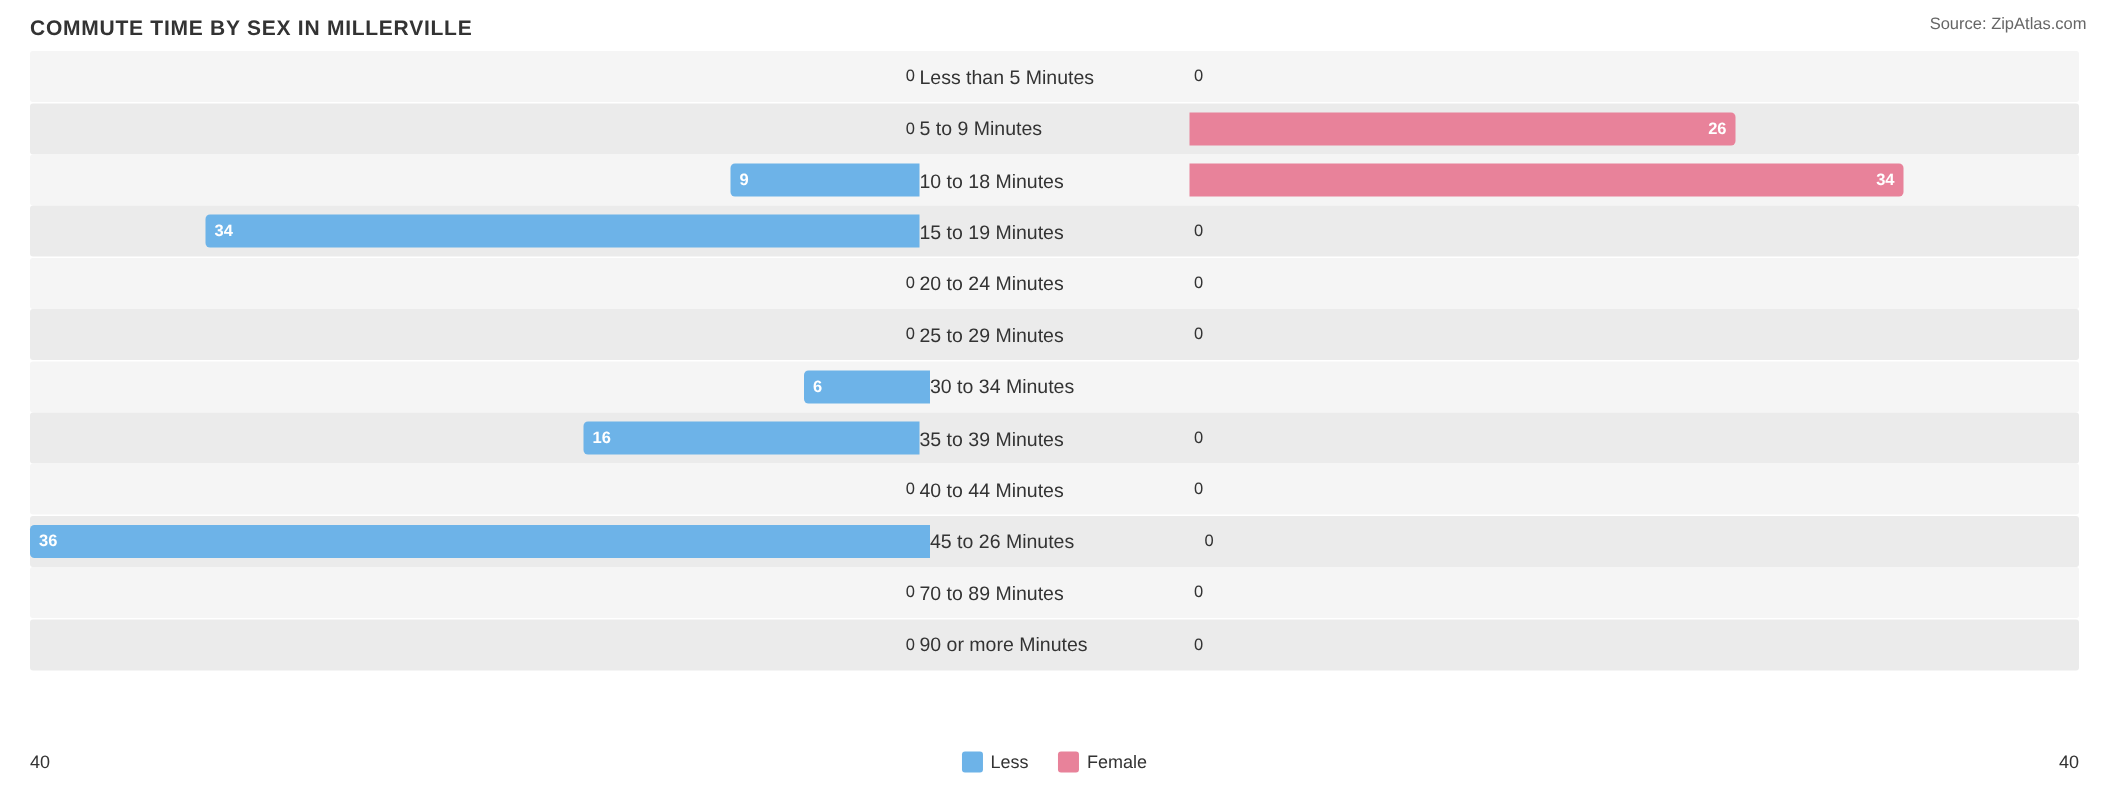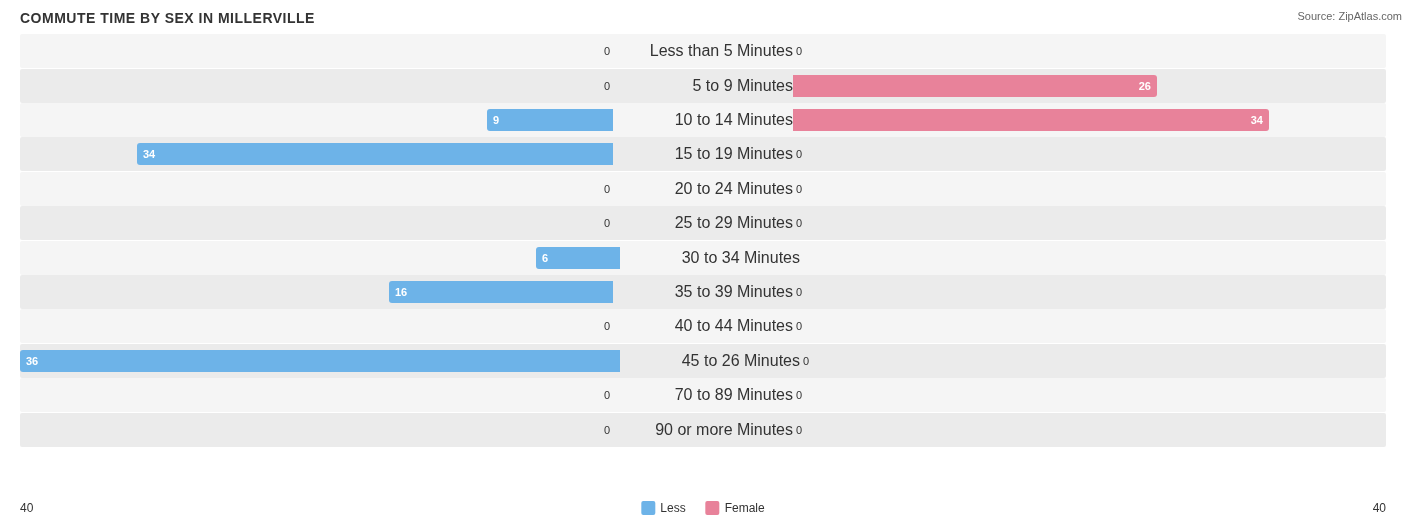--- a/index.html
+++ b/index.html
@@ -20,21 +20,21 @@
       font-size: 14px;
       font-weight: bold;
       color: #333;
       text-transform: uppercase;
       letter-spacing: 0.5px;
       margin-bottom: 8px;
     }
     .source {
       position: absolute;
       top: 10px;
-      right: 4px;
+      right: 15px;
       font-size: 11px;
       color: #666;
     }
     .chart-area {
       width: 100%;
       height: calc(100% - 60px);
       position: relative;
       display: flex;
       flex-direction: column;
       justify-content: space-around;
@@ -68,22 +68,22 @@
     .right-section {
       display: flex;
       align-items: center;
       justify-content: flex-start;
       width: 600px;
       height: 100%;
       position: relative;
     }
     .label-center {
       width: 180px;
-      text-align: right;
-      font-size: 16px;
+      text-align: left;
+      font-size: 13px;
       color: #333;
       position: relative;
       z-index: 2;
       flex-shrink: 0;
     }
     .bar-male {
       height: 22px;
       background: #6db3e8;
       border-radius: 3px 0 0 3px;
       display: flex;
@@ -202,21 +202,21 @@
           </div>
         </div>
       </div>
       <div class="row">
         <div class="row-bg odd"></div>
         <div class="left-section">
           <div class="bar-male" style="width: 126px;">
             <span class="val-inside-male">9</span>
           </div>
         </div>
-        <div class="label-center">10 to 14 Minutes</div>
+        <div class="label-center">10 to 18 Minutes</div>
         <div class="right-section">
           <div class="bar-female" style="width: 476px;">
             <span class="val-inside-female">34</span>
           </div>
         </div>
       </div>
       <div class="row">
         <div class="row-bg even"></div>
         <div class="left-section">
           <div class="bar-male" style="width: 476px;">

